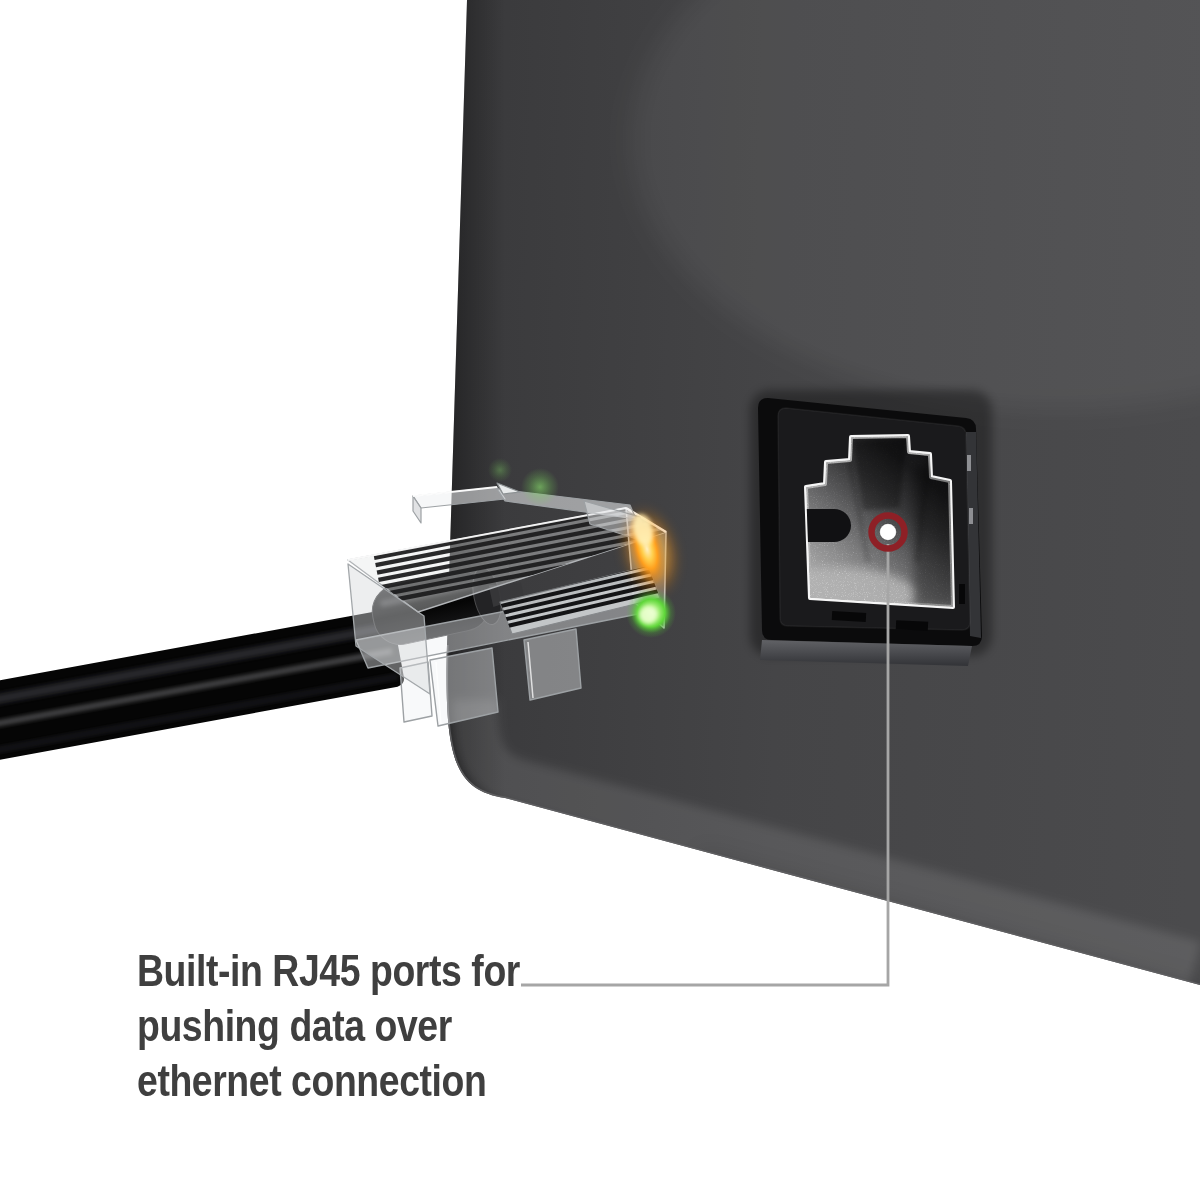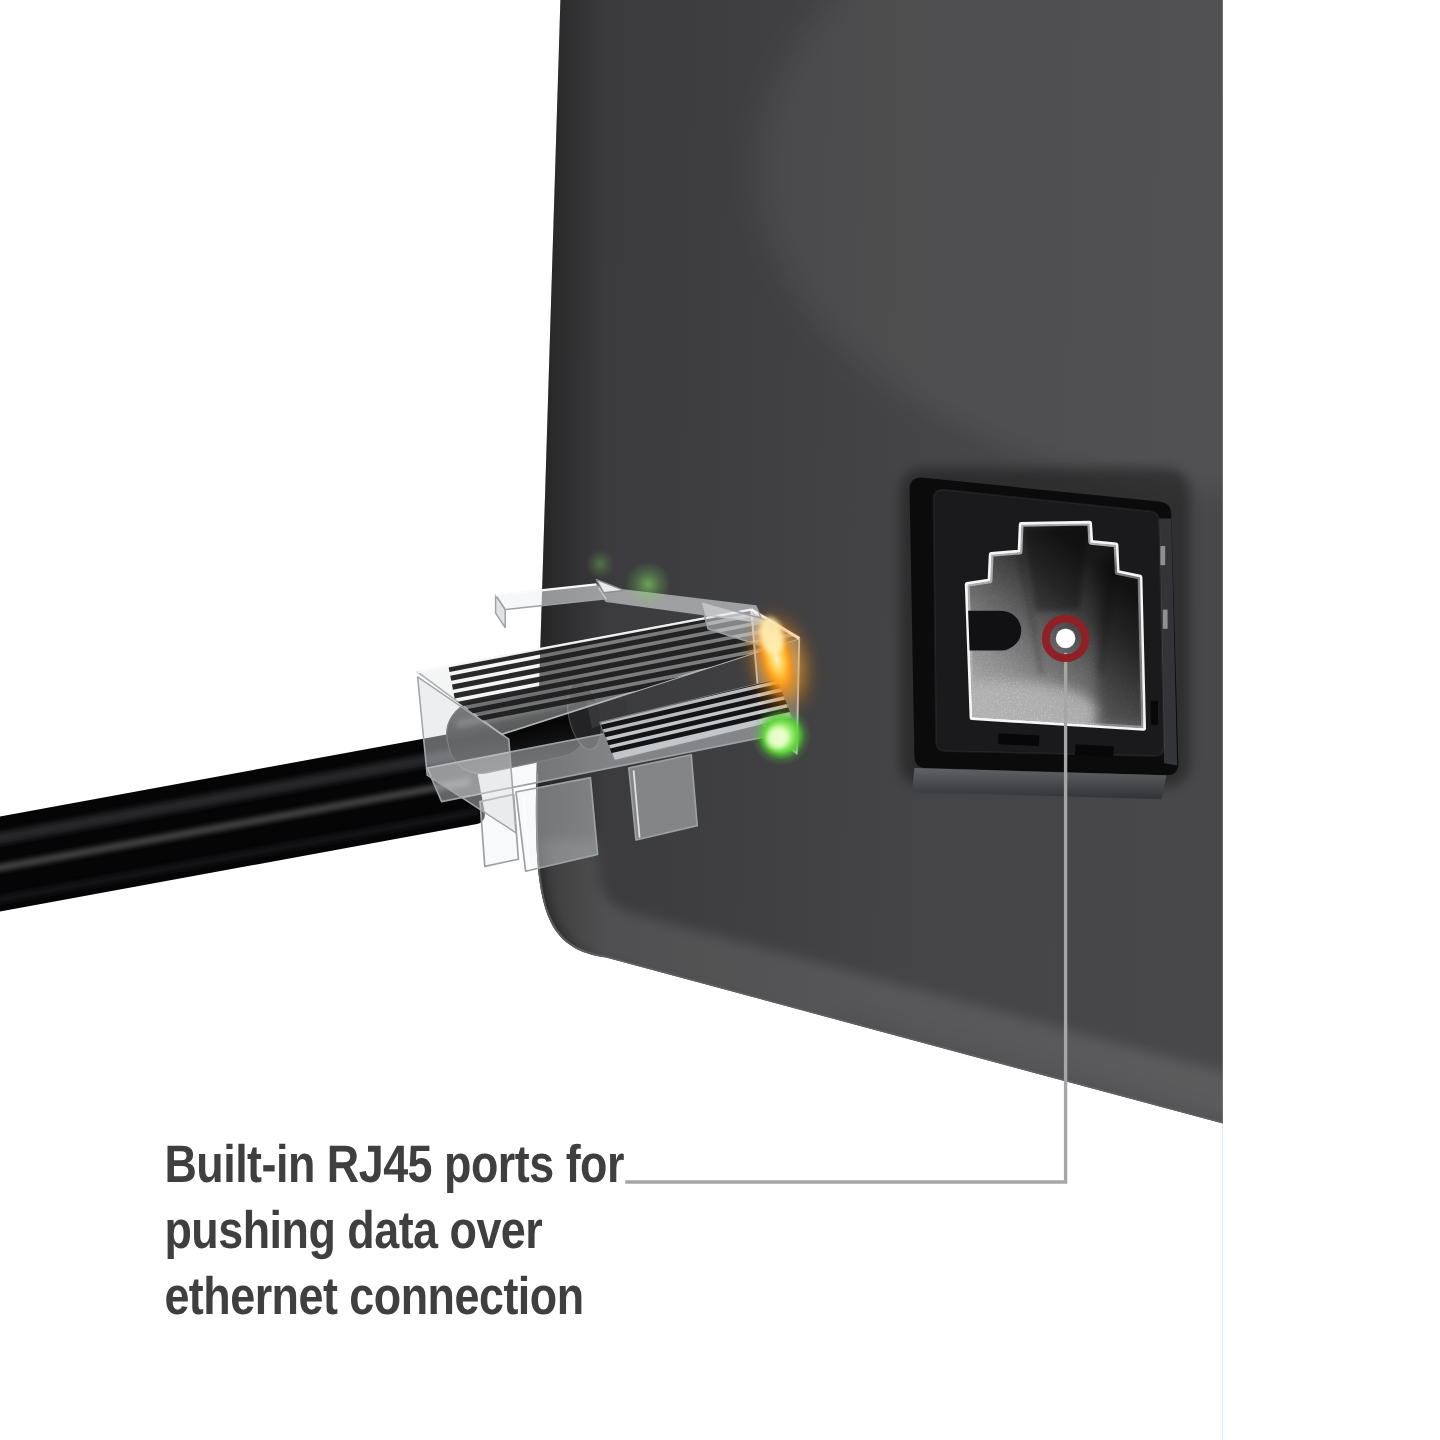--- a/index.html
+++ b/index.html
@@ -1,16 +1,16 @@
 <!DOCTYPE html>
 <html><head>
 <meta charset="utf-8">
 <style>
   html,body{margin:0;padding:0;background:#ffffff;}
-  #stage{position:relative;width:1019px;height:1200px;overflow:hidden;background:#0ea5e9;
+  #stage{position:relative;width:1200px;height:1200px;overflow:hidden;background:#0ea5e9;
          font-family:"Liberation Sans","DejaVu Sans",sans-serif;}
   #art{position:absolute;left:0;top:0;}
   .caption{position:absolute;left:137px;top:943px;color:#3f3f3f;font-size:44px;line-height:55px;
            font-weight:600;letter-spacing:-0.5px;transform:scaleX(0.85);transform-origin:left top;
            white-space:nowrap;}
   .caption span{display:block;}
 </style>
 </head>
 <body>
 

